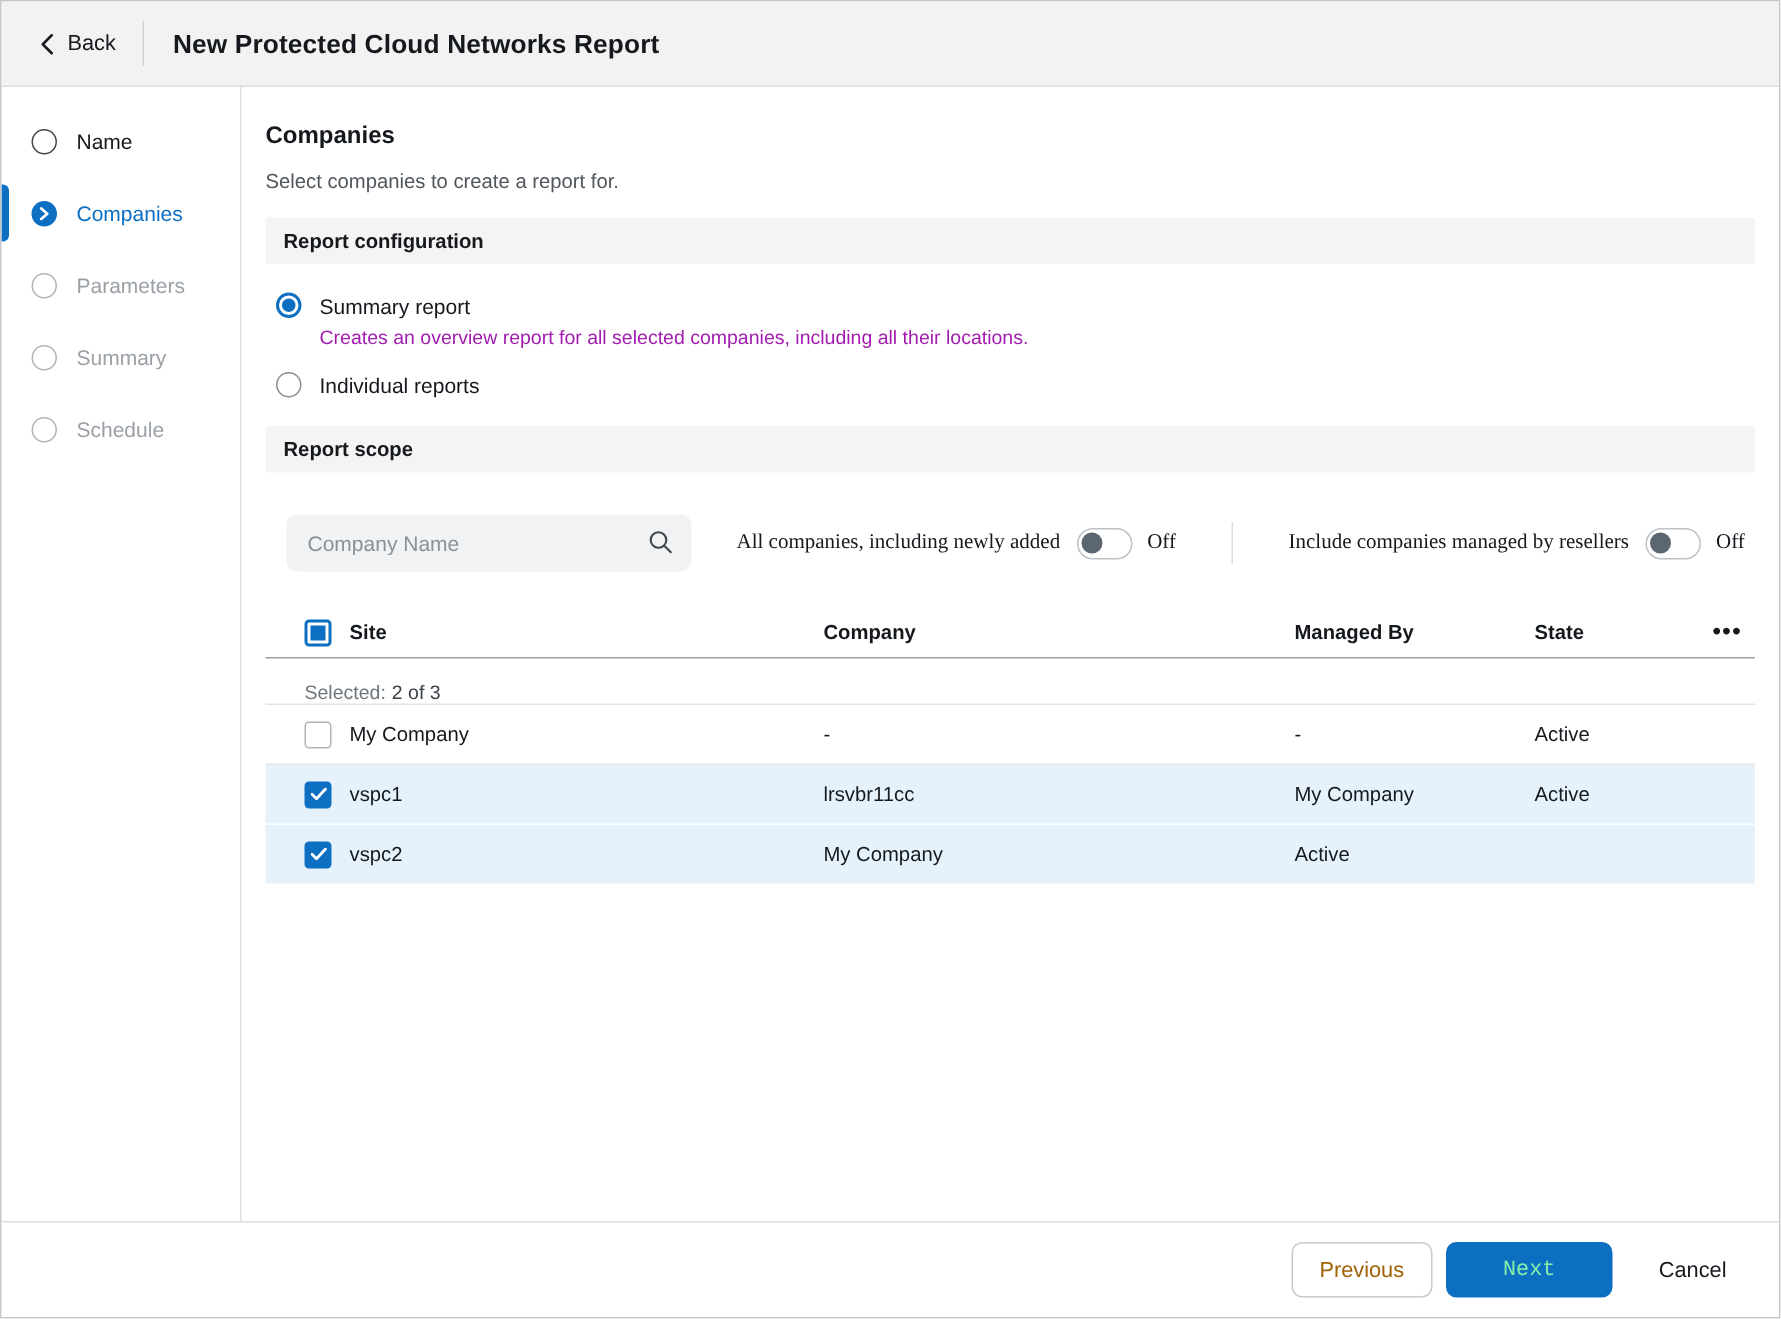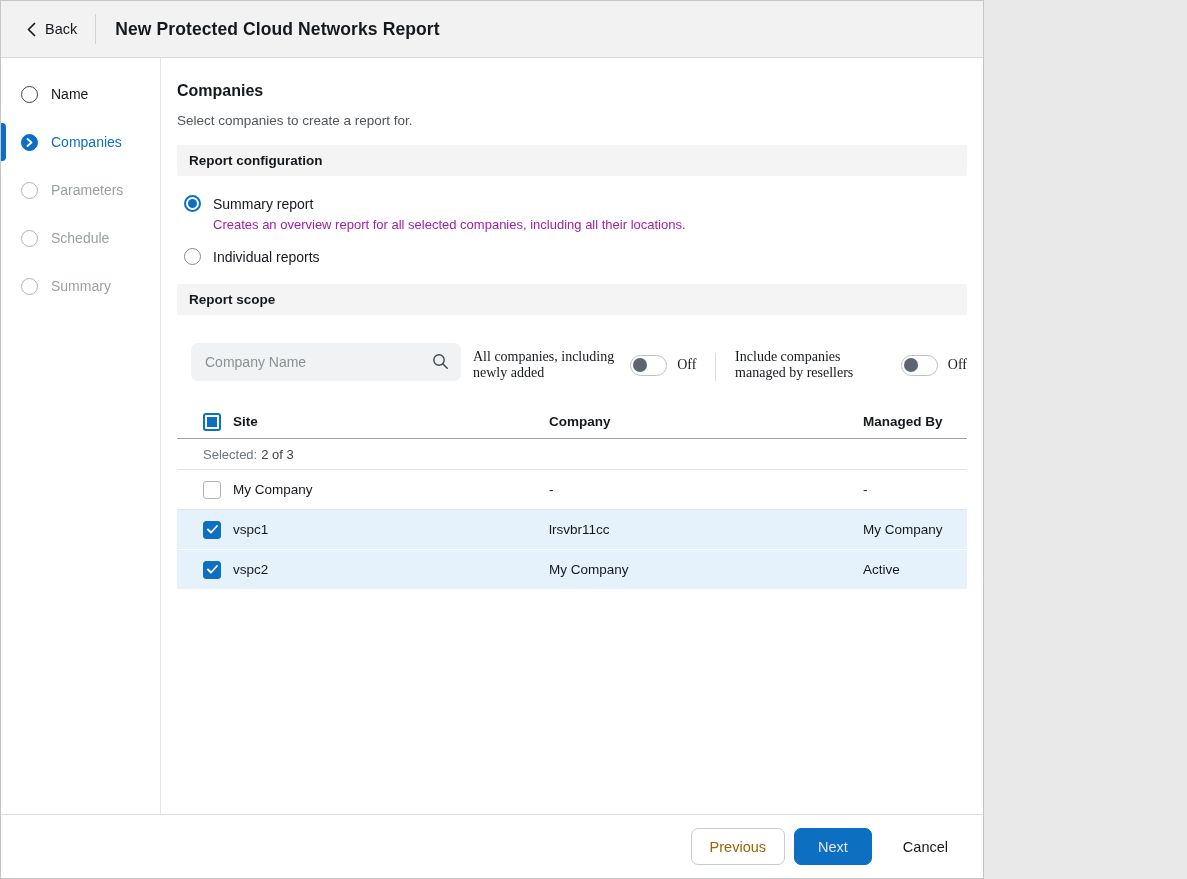--- a/index.html
+++ b/index.html
@@ -1,20 +1,20 @@
 <!DOCTYPE html>
 <html><head>
 <meta charset="utf-8">
 <style>
   * { box-sizing: border-box; margin: 0; padding: 0; }
   html,body { background: #e9e9e9; }
   body { font-family: "Liberation Sans", sans-serif; color: #15191d; }
 
   .page {
-    width: 984px; height: 879px;
+    width: 1187px; height: 879px;
     background: #fff;
     border: 1px solid #c3c7cb;
     display: flex; flex-direction: column;
     overflow: hidden;
   }
 
   
   .topbar {
     height: 57px; flex: 0 0 57px;
     background: #f2f2f2;
@@ -81,21 +81,21 @@
     border: 1.6px solid #878d94; background: #fff;
     display: flex; align-items: center; justify-content: center;
     flex: 0 0 17px;
   }
   .radio.checked { border: 2px solid var(--accent); }
   .radio.checked .radio-dot { width: 9px; height: 9px; border-radius: 50%; background: var(--accent); }
   .radio-label { font-size: 14px; }
   .radio-desc { margin: 5px 0 16px 29px; font-size: 13px; color: #a21caf; }
 
   
-  .controls-row { margin-top: 28px; display: flex; align-items: flex-end; }
+  .controls-row { margin-top: 28px; display: flex; align-items: center; gap: 18px; }
   .search-wrap { position: relative; margin-left: 14px; }
   .search-input {
     width: 270px; height: 38px;
     background: #f1f2f4; border: none; border-radius: 7px;
     padding: 0 40px 0 14px;
     font-family: inherit; font-size: 14px; color: #15191d;
     outline: none;
   }
   .search-input::placeholder { color: #8b9198; }
   .search-icon { position: absolute; right: 12px; top: 10px; }
@@ -118,21 +118,21 @@
   .table { margin-top: 24px; }
   .t-grid {
     display: grid;
     grid-template-columns: 56px 316px 314px 160px 110px 1fr;
     align-items: center;
   }
   .t-header { height: 34px; border-bottom: 1px solid #9ba1a7; font-weight: bold; font-size: 13.5px; }
   .t-header .cell-menu { text-align: center; font-size: 16px; letter-spacing: 1px; color: #15191d; cursor: pointer; }
   .cell-check { padding-left: 26px; display: flex; align-items: center; }
   .t-selected-row {
-    height: 31px; display: flex; align-items: center;
+    height: 31px; display: flex; align-items: flex-end;
     padding-left: 26px; border-bottom: 1px solid #e2e4e6;
     font-size: 13px; color: #6e757c; gap: 4px;
   }
   .t-selected-row .sel-value { color: #3c4248; }
   .t-row { height: 40px; border-bottom: 1px solid #e2e4e6; font-size: 13.5px; cursor: pointer; }
   .t-row.selected { background: var(--selRow); border-bottom: 1px solid #fff; }
 
   .checkbox {
     width: 18px; height: 18px; border-radius: 3px;
     border: 1.5px solid #aeb4ba; background: #fff;
@@ -148,21 +148,21 @@
     flex: 0 0 64px; height: 64px;
     border-top: 1px solid #dcdcdc; background: #fff;
     display: flex; align-items: center; justify-content: flex-end;
     padding-right: 35px;
   }
   .btn {
     height: 37px; border-radius: 7px; font-family: inherit;
     font-size: 14.5px; cursor: pointer;
   }
   .btn-secondary { background: #fff; border: 1px solid #c6cbd0; padding: 0 18px; color: #a16207; }
-  .btn-primary { background: var(--accent); border: 1px solid var(--accent); padding: 0 23px; color: #e5e5e5; margin-left: 9px; }
+  .btn-primary { background: var(--accent); border: 1px solid var(--accent); padding: 0 37px; color: #86efac; margin-left: 9px; font-family: Liberation Mono, monospace; }
   .btn-text { background: none; border: none; padding: 0; margin-left: 31px; color: #15191d; }
 </style>
 </head>
 <body>
 
 <div class="page" style="--accent:#0d6fc2; --selRow:#e6f2fb;">
 
   <div class="topbar">
     <button class="back-btn">
       <span style="display:flex;">
@@ -198,27 +198,27 @@
 
       <div class="step upcoming">
         <div class="indicator"></div>
         <span class="step-circle"></span>
         <span class="step-label">Parameters</span>
       </div>
 
       <div class="step upcoming">
         <div class="indicator"></div>
         <span class="step-circle"></span>
+        <span class="step-label">Summary</span>
+      </div>
+
+      <div class="step upcoming">
+        <div class="indicator"></div>
+        <span class="step-circle"></span>
         <span class="step-label">Schedule</span>
-      </div>
-
-      <div class="step upcoming">
-        <div class="indicator"></div>
-        <span class="step-circle"></span>
-        <span class="step-label">Summary</span>
       </div>
 
     </div>
 
     <div class="content">
 
       <div class="content-title">Companies</div>
       <div class="content-subtitle">Select companies to create a report for.</div>
 
       <div class="section-bar">Report configuration</div>

